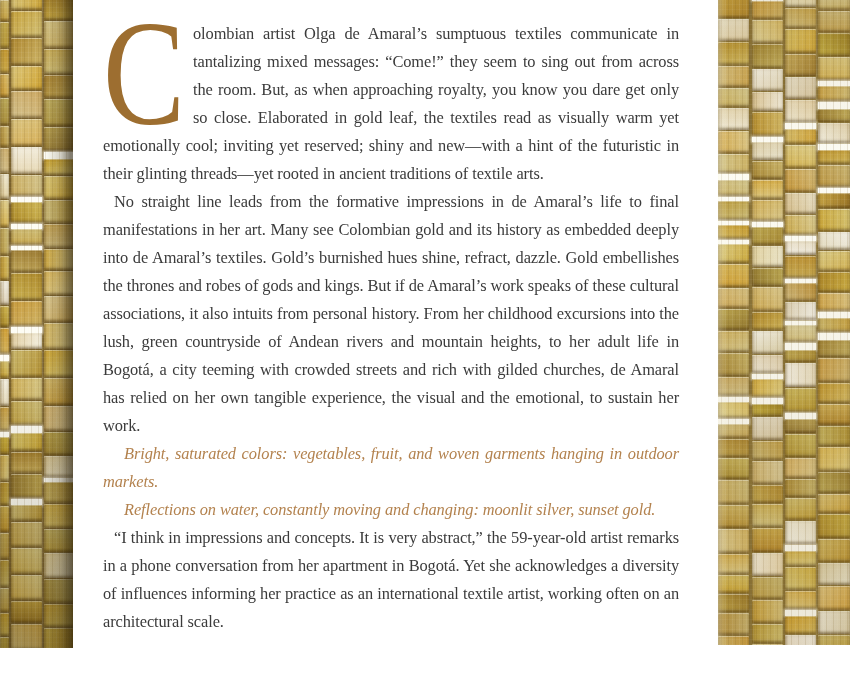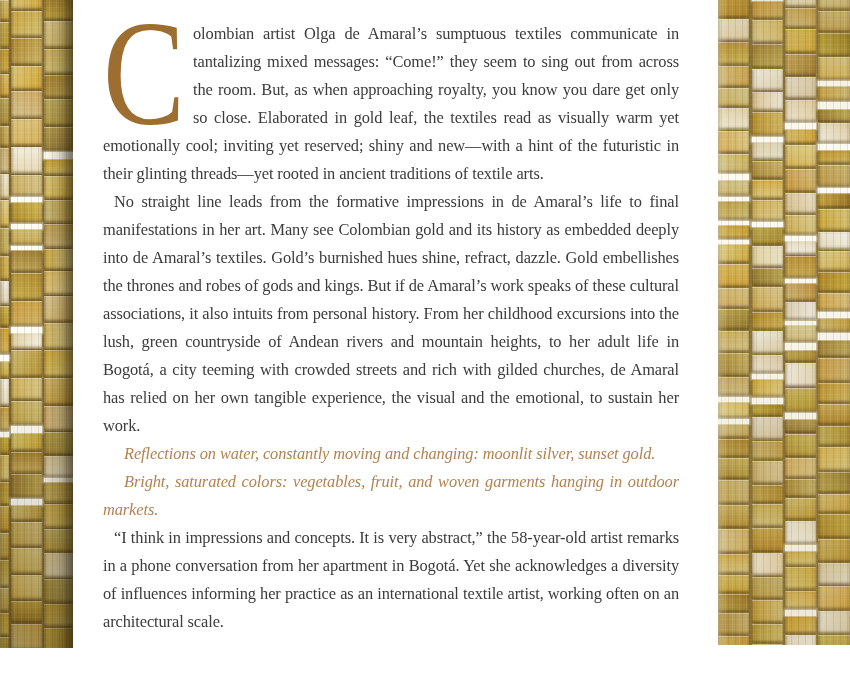--- a/index.html
+++ b/index.html
@@ -294,18 +294,18 @@
       <div class="tile" style="left: 100px; top: 539px; width: 32px; height: 23px; background: linear-gradient(140deg, rgb(204, 181, 101), rgb(188, 149, 53));"></div>
       <div class="tile" style="left: 100px; top: 563px; width: 32px; height: 22px; background: linear-gradient(320deg, rgb(230, 225, 203), rgb(216, 202, 160));"></div>
       <div class="tile" style="left: 100px; top: 586px; width: 32px; height: 24px; background: linear-gradient(135deg, rgb(219, 195, 129), rgb(210, 163, 66));"></div>
       <div class="tile" style="left: 100px; top: 611px; width: 32px; height: 23px; background: linear-gradient(110deg, rgb(236, 232, 217), rgb(219, 207, 172));"></div>
       <div class="tile" style="left: 100px; top: 635px; width: 32px; height: 20px; background: linear-gradient(158deg, rgb(201, 184, 110), rgb(187, 155, 60));"></div>
     </div>
 
   <main class="text-block">
     <p class="para opening"><span class="dropcap">C</span><span>olombian artist Olga de Amaral’s sumptuous textiles communicate in tantalizing mixed messages: “Come!” they seem to sing out from across the room. But, as when approaching royalty, you know you dare get only so close. Elaborated in gold leaf, the textiles read as visually warm yet emotionally cool; inviting yet reserved; shiny and new—with a hint of the futuristic in their glinting threads—yet rooted in ancient traditions of textile arts.</span></p>
     <p class="para">No straight line leads from the formative impressions in de Amaral’s life to final manifestations in her art. Many see Colombian gold and its history as embedded deeply into de Amaral’s textiles. Gold’s burnished hues shine, refract, dazzle. Gold embellishes the thrones and robes of gods and kings. But if de Amaral’s work speaks of these cultural associations, it also intuits from personal history. From her childhood excursions into the lush, green countryside of Andean rivers and mountain heights, to her adult life in Bogotá, a city teeming with crowded streets and rich with gilded churches, de Amaral has relied on her own tangible experience, the visual and the emotional, to sustain her work.</p>
+    <p class="para quote">Bright, saturated colors: vegetables, fruit, and woven garments hanging in outdoor markets.</p>
     <p class="para quote">Reflections on water, constantly moving and changing: moonlit silver, sunset gold.</p>
-    <p class="para quote">Bright, saturated colors: vegetables, fruit, and woven garments hanging in outdoor markets.</p>
-    <p class="para">“I think in impressions and concepts. It is very abstract,” the 58-year-old artist remarks in a phone conversation from her apartment in Bogotá. Yet she acknowledges a diversity of influences informing her practice as an international textile artist, working often on an architectural scale.</p>
+    <p class="para">“I think in impressions and concepts. It is very abstract,” the 59-year-old artist remarks in a phone conversation from her apartment in Bogotá. Yet she acknowledges a diversity of influences informing her practice as an international textile artist, working often on an architectural scale.</p>
   </main>
 
 </div>
 
 </body></html>

